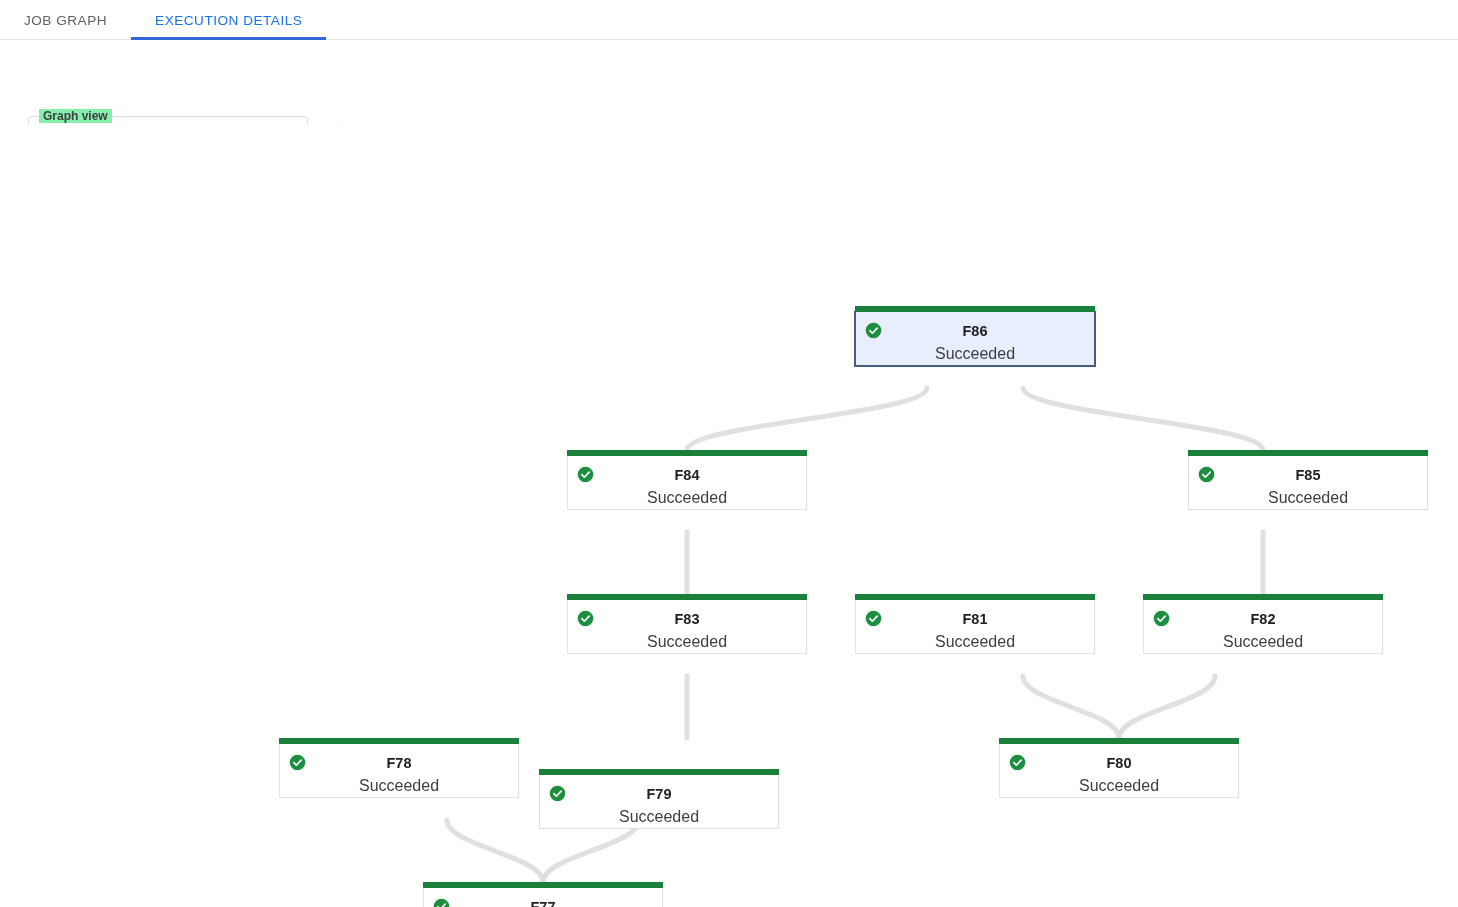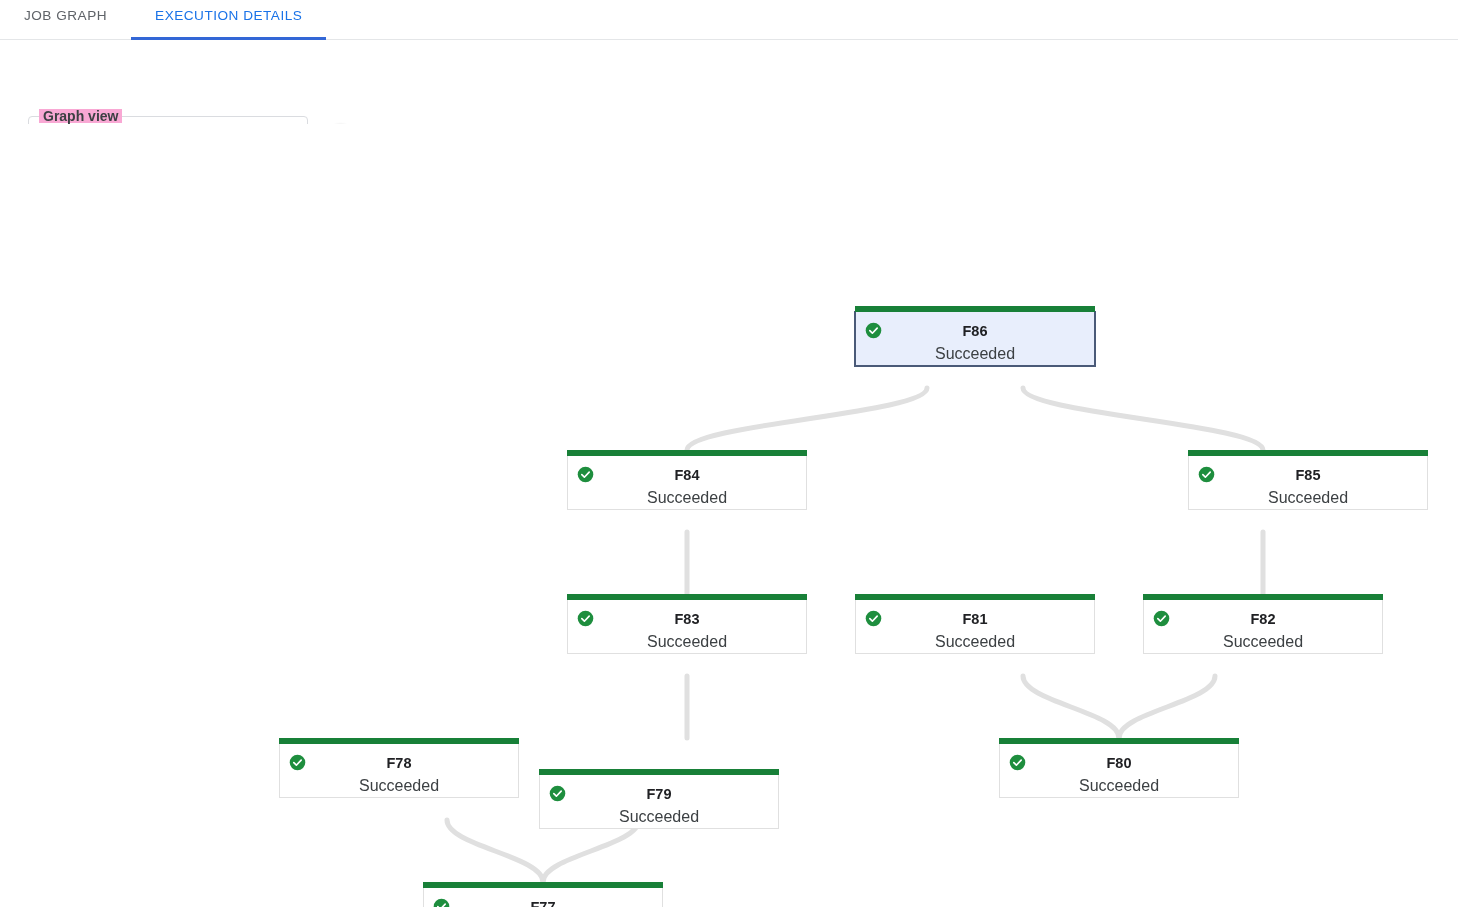--- a/index.html
+++ b/index.html
@@ -17,22 +17,22 @@
     height: 40px;
     border-bottom: 1px solid #e4e6e8;
     display: flex;
     align-items: flex-start;
     padding-left: 0px;
   }
   .tab {
     position: relative;
     height: 40px;
     display: flex;
-    align-items: flex-start;
-    padding: 8px 24px;
+    align-items: center;
+    padding: 0 24px;
     font-size: 13.6px;
     font-weight: 500;
     letter-spacing: .5px;
     color: #5f6368;
     cursor: pointer;
     white-space: nowrap;
   }
   .tab.active { color: #1a73e8; }
   .tab.active::after {
     content: "";
@@ -52,23 +52,23 @@
     left: 28px; top: 76px;
     width: 280px; height: 46px;
     border: 1px solid #dadce0;
     border-radius: 4px;
     background: #fff;
     cursor: pointer;
   }
   .select-legend {
     position: absolute;
     left: 10px; top: -8px;
-    background: #f9a8d4;
+    background: #86efac;
     padding: 0 4px;
-    font-size: 14px;
+    font-size: 12px;
     font-weight: 700;
     color: #3c4043;
     line-height: 14px;
   }
   .select-value {
     position: absolute;
     left: 11px; top: 13px;
     font-size: 14.5px;
     color: #202124;
   }

